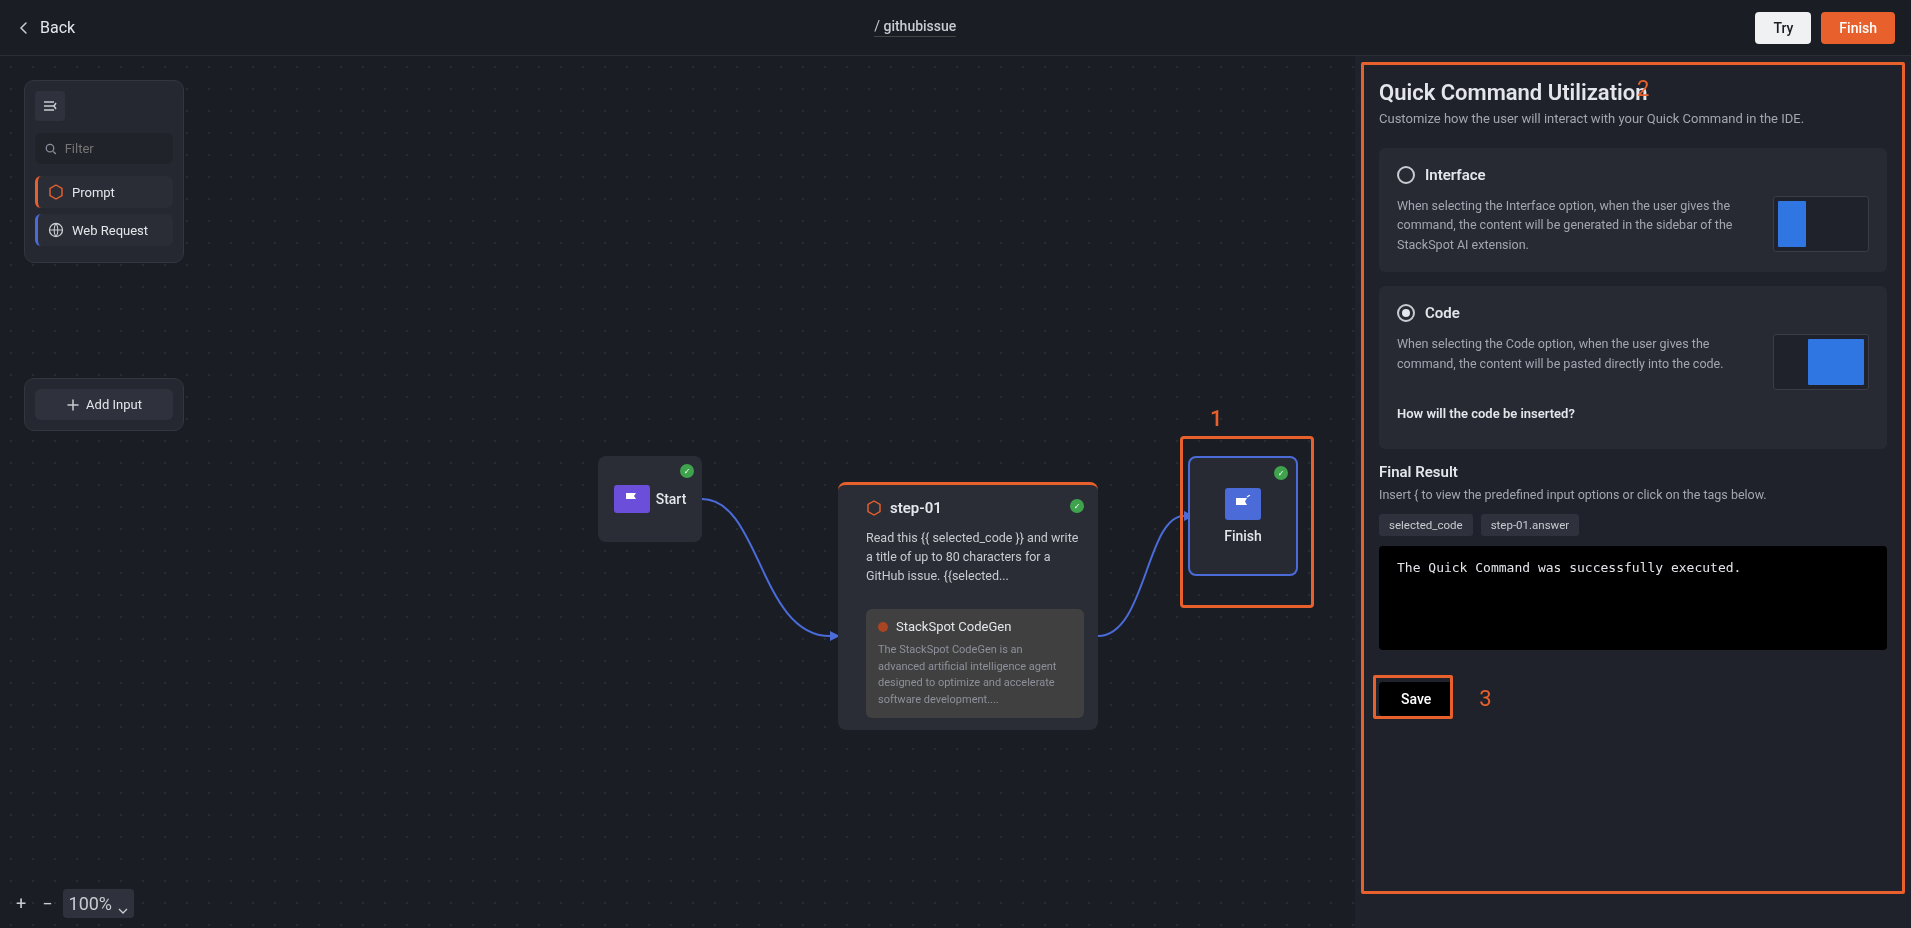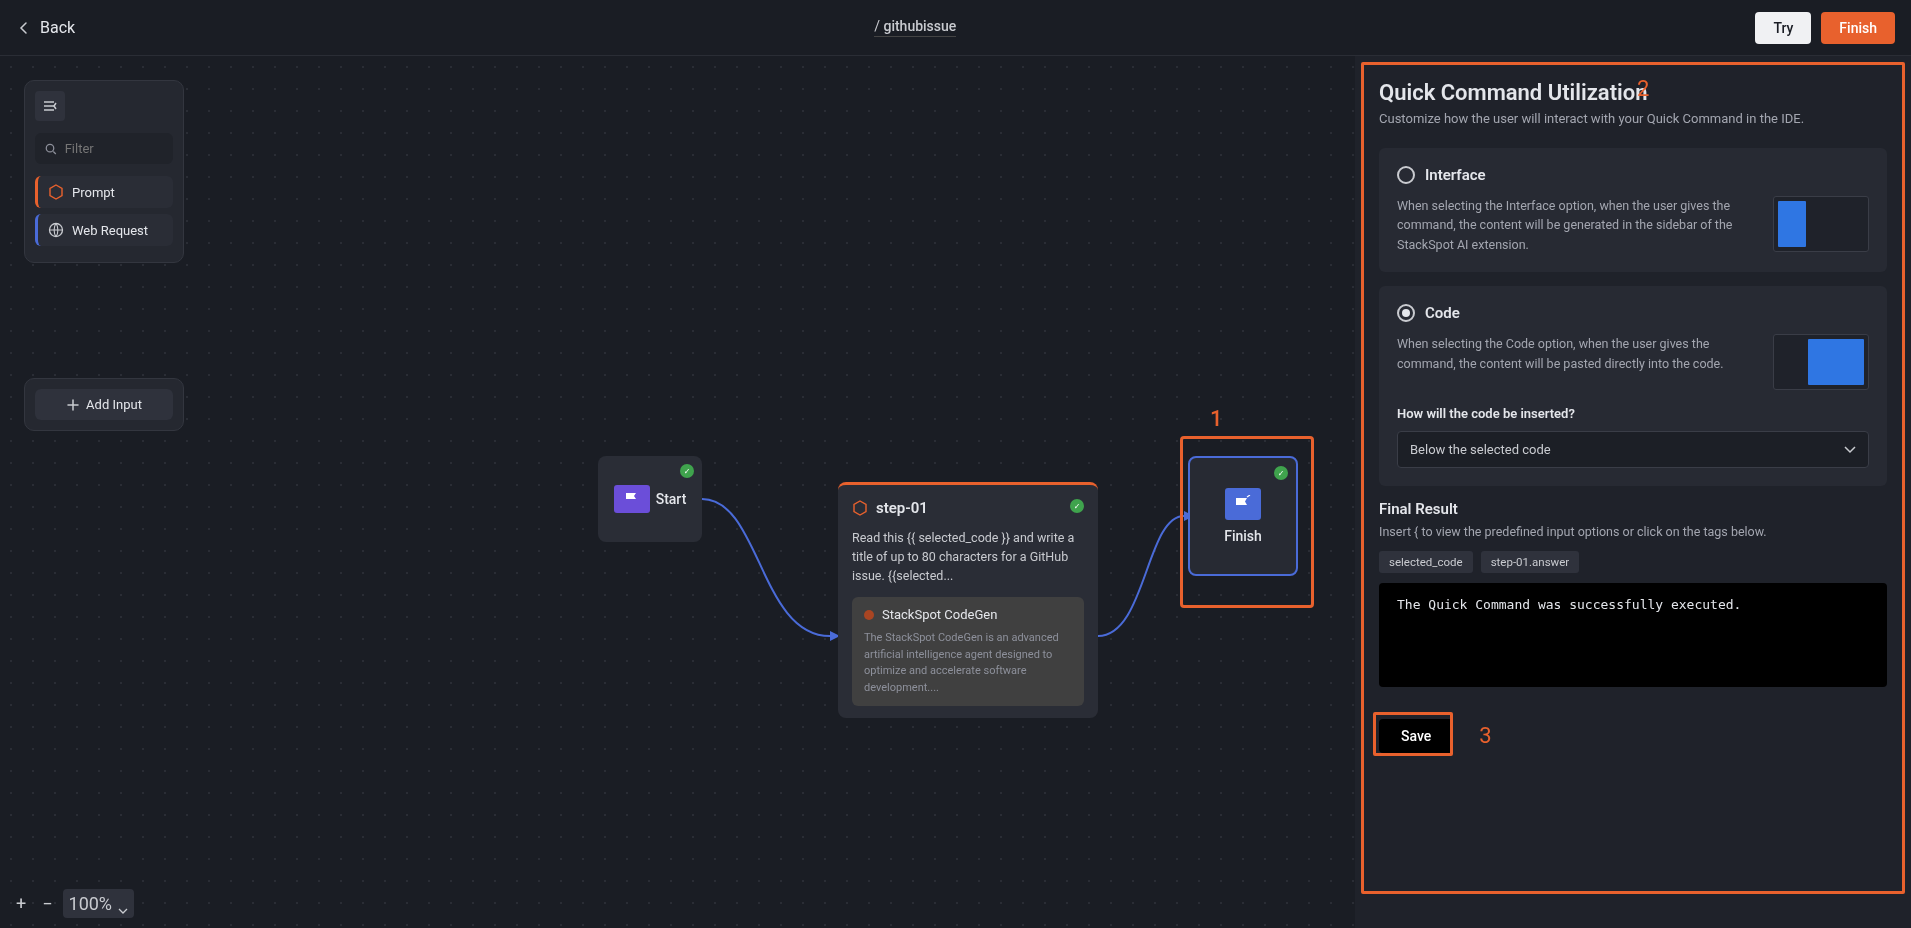--- a/index.html
+++ b/index.html
@@ -102,25 +102,25 @@
   left: 598px; top: 400px; width: 104px; height: 86px;
   display:flex; flex-direction:row; align-items:center; justify-content:center; gap:6px;
 }
 .status-dot { position:absolute; top:8px; right:8px; width:14px; height:14px; border-radius:50%; background:#3fa34d; display:flex; align-items:center; justify-content:center; }
 .status-dot::after { content:"✓"; color:#fff; font-size:8px; }
 .flag-badge { width:36px; height:28px; background:#6b4ed9; border-radius:3px; display:flex; align-items:center; justify-content:center; }
 .node-start .label, .node-finish .label { font-size:14px; color:#e4e6eb; font-weight:500; }
 .node-step {
   left: 838px; top: 426px; width: 260px;
   border-top: 3px solid #e8612d;
-  padding: 14px 14px 12px 14px;
+  padding: 14px 14px 12px 28px;
 }
 .step-head { display:flex; align-items:center; gap:8px; margin-bottom:12px; position:relative; }
 .step-title { font-weight:600; font-size:15px; }
-.step-body { font-size:12.5px; color:#c9cbd0; line-height:1.5; margin-bottom:12px; }
+.step-body { font-size:12.5px; color:#c9cbd0; line-height:1.5; margin-bottom:24px; }
 .step-agent { background:#404040; border-radius:6px; padding:10px 12px; }
 .agent-head { display:flex; align-items:center; gap:8px; font-size:13px; color:#e4e6eb; margin-bottom:8px; }
 .agent-dot { width:10px; height:10px; border-radius:50%; background:#a94522; }
 .agent-desc { font-size:11px; color:#8d909b; line-height:1.5; }
 .node-finish {
   left: 1188px; top: 400px; width: 110px; height: 120px;
   background: #272a33;
   border: 2px solid #4a6bd8;
   display:flex; flex-direction:column; align-items:center; justify-content:center; gap:8px;
 }
@@ -326,26 +326,20 @@
     <div class="option-card">
       <div class="option-head">
         <span class="radio checked"></span>
         <span>Code</span>
       </div>
       <div class="option-body" style="margin-bottom:16px;">
         <div class="option-text">When selecting the Code option, when the user gives the command, the content will be pasted directly into the code.</div>
         <div class="thumb thumb-code"></div>
       </div>
       <div class="field-label">How will the code be inserted?</div>
-      <div class="select-box">
-        <span>Below the selected code</span>
-        <svg width="12" height="8" viewBox="0 0 12 8">
-            <path d="M1 1l5 5 5-5" stroke="#c9cbd0" stroke-width="1.5" fill="none"></path>
-          </svg>
-      </div>
     </div>
 
 
     <div class="section-title">Final Result</div>
     <div class="section-sub">Insert { to view the predefined input options or click on the tags below.</div>
     <div class="tags">
       <span class="tag">selected_code</span>
       <span class="tag">step-01.answer</span>
     </div>
     <div class="code-area">The Quick Command was successfully executed.</div>

